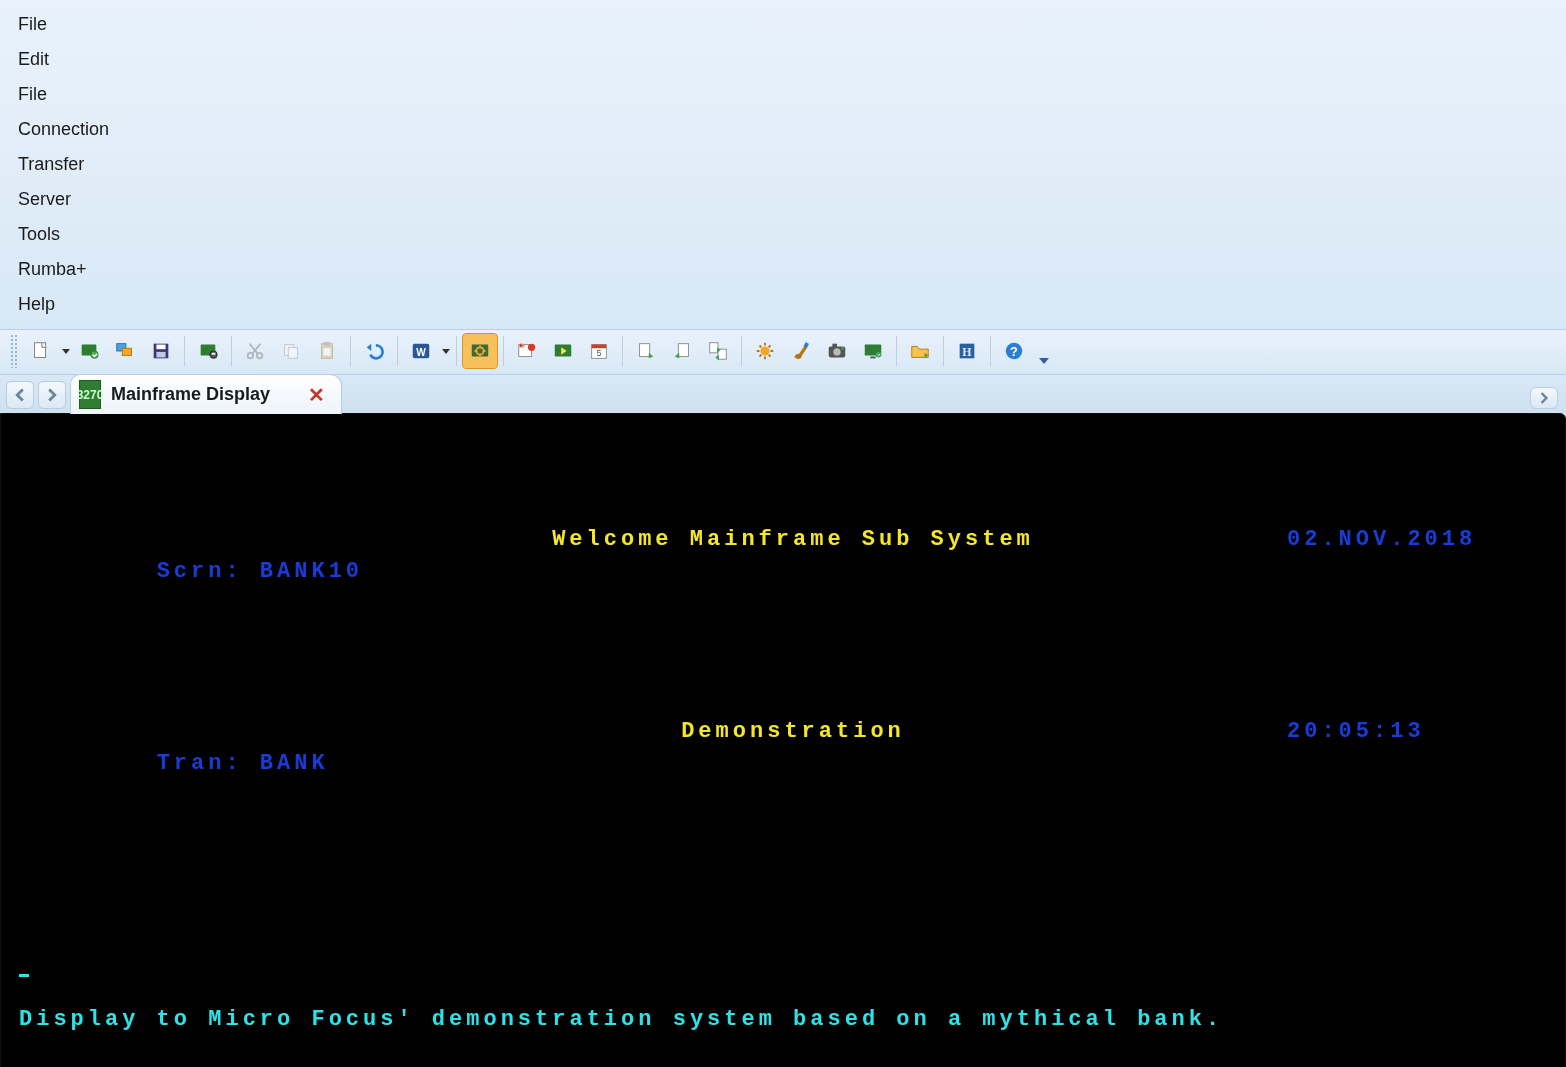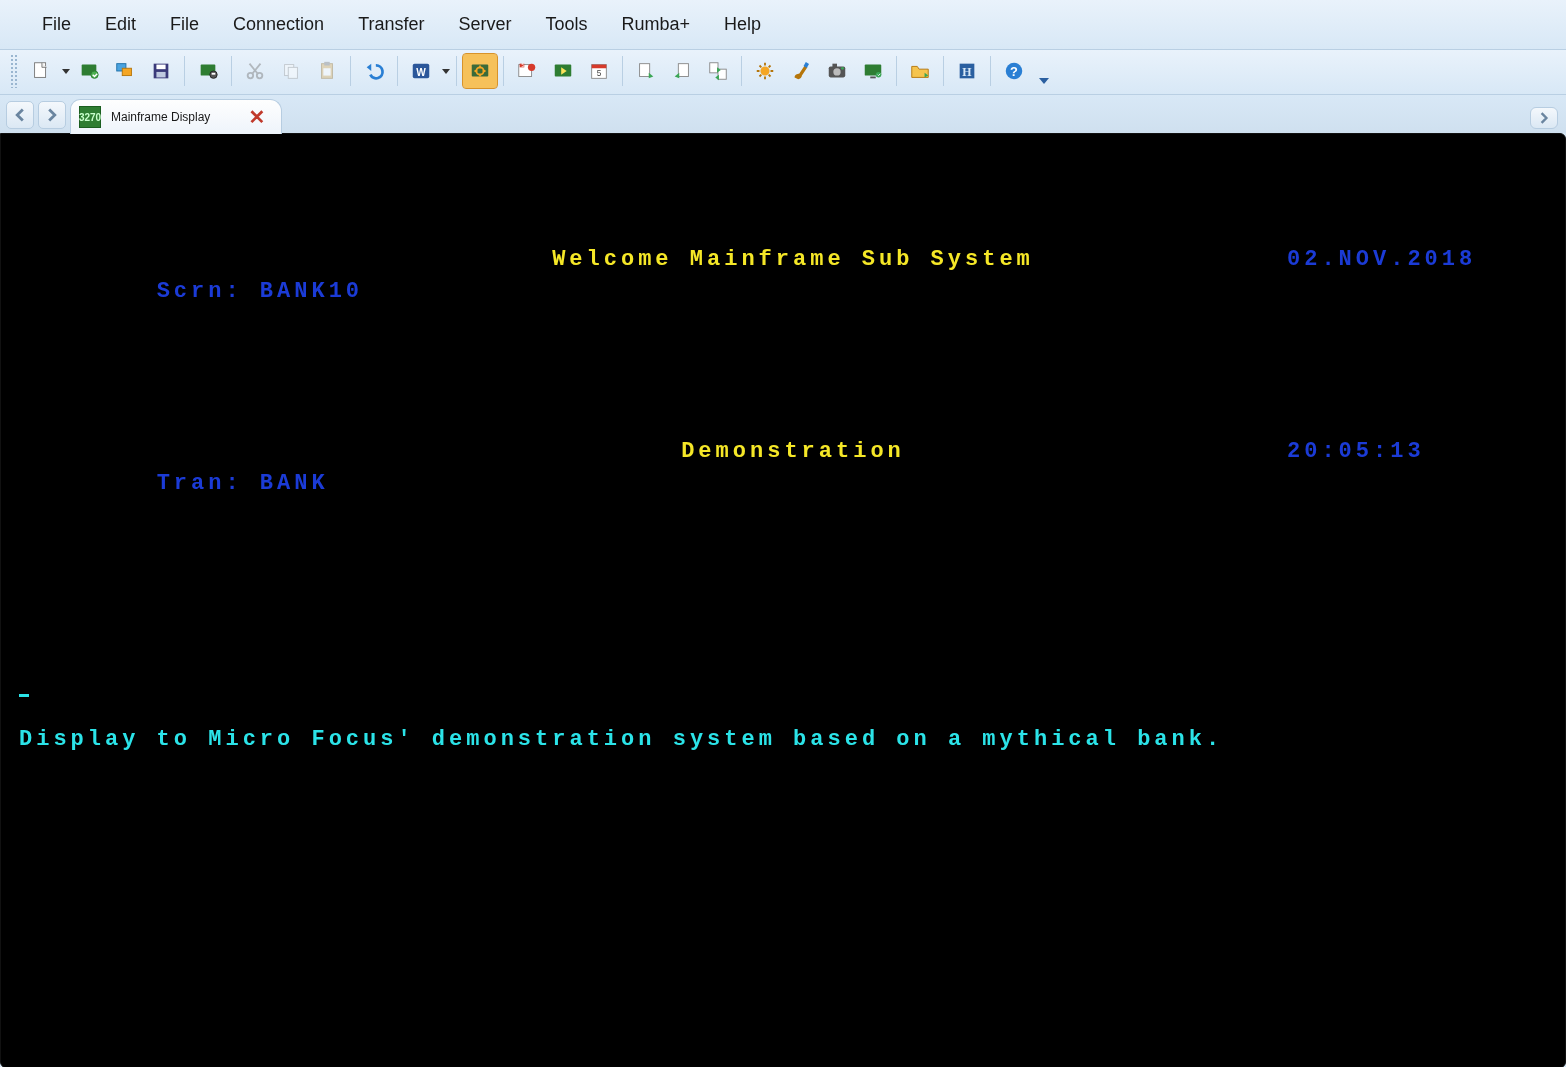--- a/index.html
+++ b/index.html
@@ -9,23 +9,24 @@
     width: 1566px;
     height: 1067px;
     overflow: hidden;
     font-size: 18px;
   }
   
   .menubar {
     display: flex;
     align-items: flex-start;
     gap: 6px;
-    padding: 10px 28px;
+    padding: 10px 4px;
     background: linear-gradient(#e9f2fb, #d8e8f6);
     border-bottom: 1px solid #b9cfe3;
+    flex-direction: column;
   }
   .menubar .menu-item {
     padding: 4px 14px;
     color: #1a1a1a;
     cursor: default;
   }
   
   .toolbar {
     display: flex;
     align-items: center;
@@ -77,25 +78,25 @@
   .tab {
     display:flex;align-items:center;gap:10px;
     background:linear-gradient(#fefefe,#eef4fb);
     border:1px solid #b7cde1;border-bottom:none;
     border-radius:10px 12px 0 0;
     padding:5px 16px 5px 8px;
     margin-bottom:-1px;
     position:relative;
   }
   .tab-icon {
-    width:22px;height:22px;background:#2e7d32;border:1px solid #1b5e20;
+    width:22px;height:29px;background:#2e7d32;border:1px solid #1b5e20;
     display:flex;align-items:center;justify-content:center;
-    font-size:10px;color:#c8ffcc;font-weight:bold;
-  }
-  .tab-title { font-weight:normal; color:#1a1a1a; font-size:12px; }
+    font-size:12px;color:#c8ffcc;font-weight:bold;
+  }
+  .tab-title { font-weight:bold; color:#1a1a1a; font-size:18px; }
   .tab-close { color:#c0392b; font-weight:bold; font-size:20px; margin-left:28px; }
   .tabstrip .right-pill{
     position:absolute; right:8px; bottom:4px;
     width:28px;height:22px;border-radius:6px;
     background:linear-gradient(#f4f8fc,#dbe8f4);
     border:1px solid #b7cde1;
     display:flex;align-items:center;justify-content:center;
   }
   
   .terminal-wrap {

